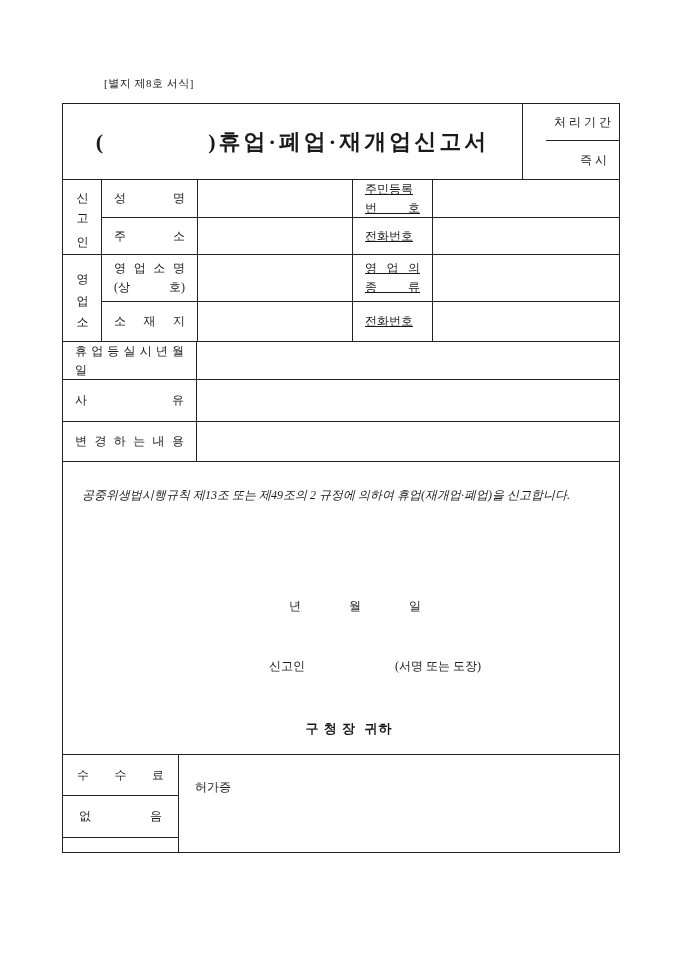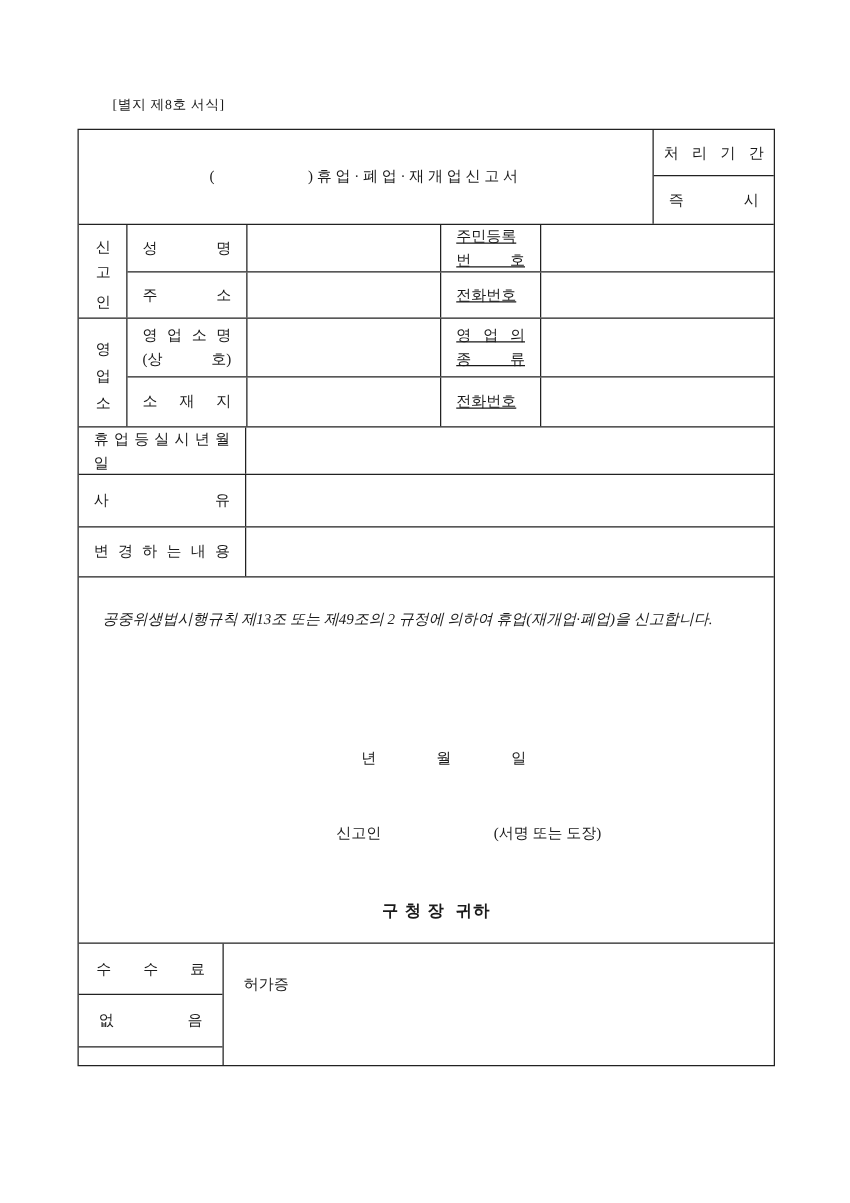--- a/index.html
+++ b/index.html
@@ -1,39 +1,39 @@
 <!DOCTYPE html>
 <html><head>
 <meta charset="utf-8">
 <style>
   * { margin:0; padding:0; box-sizing:border-box; }
   html,body { width:680px; height:962px; background:#ffffff; }
   body {
     font-family:"Liberation Serif","DejaVu Serif",serif;
     color:#1a1a1a; font-size:12px; position:relative;
   }
-  .form-note { position:absolute; left:62px; top:76px; font-size:11px; letter-spacing:0.5px;padding-left:28px; }
+  .form-note { position:absolute; left:76px; top:76px; font-size:11px; letter-spacing:0.5px;padding-left:28px; }
   .sheet {
     position:absolute; left:62px; top:103px; width:558px;
     border:1.5px solid #222; background:#fff;
   }
   .row { display:flex; width:100%; }
   .row + .row { border-top:1px solid #222; }
   .cell { min-width:0; }
-  .row > .cell + .cell { border-left:1px solid #222; }
+  .row > .cell + .cell { border-left:1px solid #222;align-items:flex-end; }
   .subrow { display:flex; width:100%; }
   .subrow + .subrow { border-top:1px solid #222; }
   .subrow > .cell + .cell { border-left:1px solid #222;text-decoration:underline; }
 
   .w95{width:95px;} .w155{width:155px;} .w80{width:80px;} .w133{width:133px;}
   .grow{flex:1 1 auto;}
 
   .title-cell {
     flex:1 1 auto; display:flex; align-items:center; justify-content:center;
-    font-weight:normal; font-size:12px; letter-spacing:3px; white-space:pre;
+    font-weight:bold; font-size:22px; letter-spacing:3px; white-space:pre;
   }
   .proc-col { width:97px; display:flex; flex-direction:column; }
   .proc-top { height:37px; border-bottom:1px solid #222; display:flex; align-items:center; }
   .proc-bottom { flex:1; display:flex; align-items:center; }
 
   .vcell { width:38px; display:flex; align-items:center; justify-content:center; }
   .vt { writing-mode:vertical-rl; text-orientation:upright; letter-spacing:10px; font-size:12px; }
 
   .grp { flex:1 1 auto; display:flex; flex-direction:column; }
 

